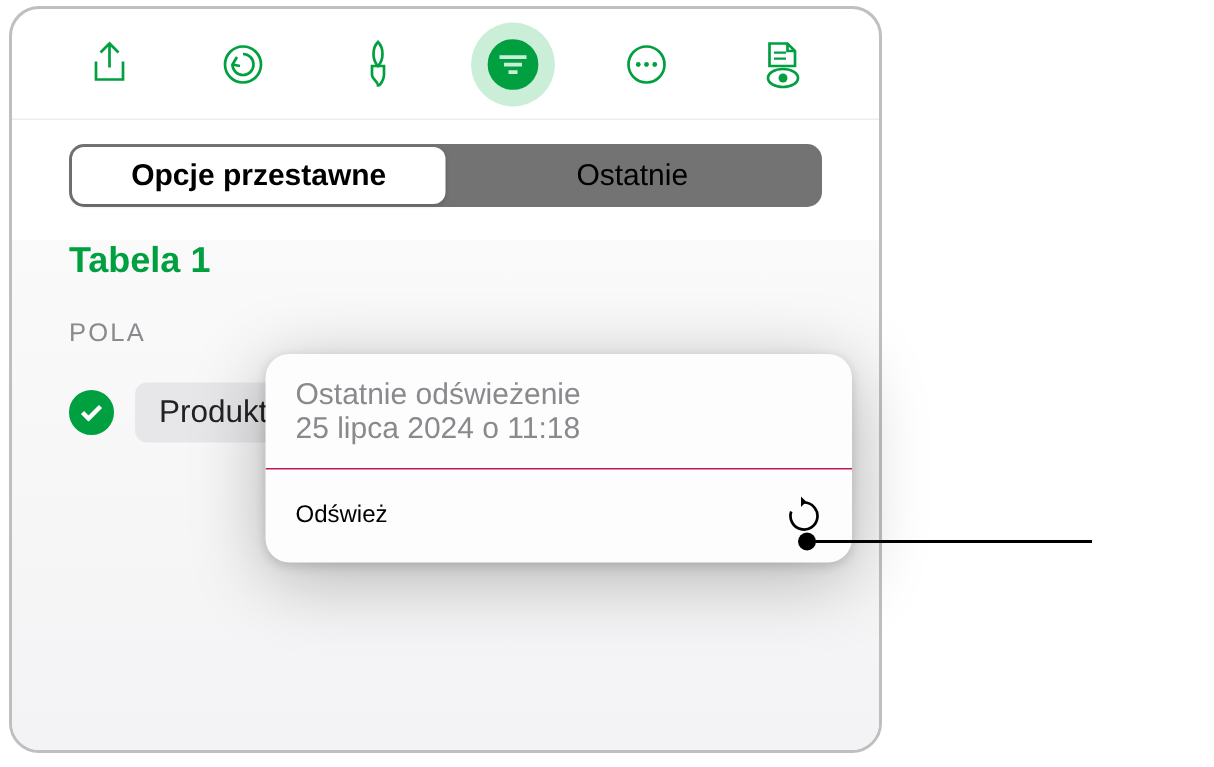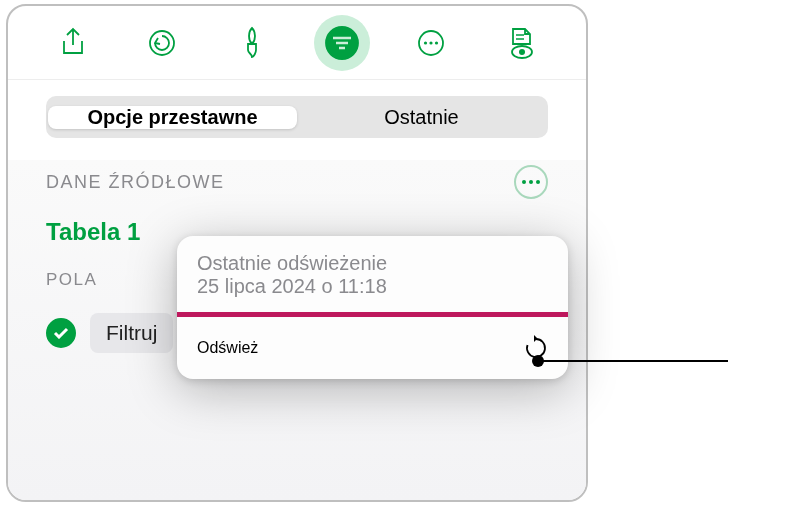--- a/index.html
+++ b/index.html
@@ -6,21 +6,21 @@
     body { width: 809px; height: 511px; background: #fff; position: relative; overflow: hidden; }
 
     .frame { position: absolute; left: 6px; top: 4px; width: 582px; height: 498px; border: 2px solid #bfbfbf; border-radius: 20px; overflow: hidden; background: #fff; }
 
     .toolbar { height: 74px; display: flex; align-items: center; justify-content: space-around; padding: 0 20px; border-bottom: 1px solid #ededed; }
     .ticon { width: 56px; height: 56px; display: flex; align-items: center; justify-content: center; border-radius: 50%; }
     .ticon svg { stroke: #00a041; fill: none; stroke-width: 1.8; }
     .ticon.active { background: #cbeed9; }
     .ticon.active .fillcirc { fill: #00a041; }
 
-    .segmented { margin: 16px 38px 22px; height: 42px; display: flex; background: #e5e5e5; border-radius: 10px; padding: 2px; align-items: center; }
+    .segmented { margin: 16px 38px 22px; height: 42px; display: flex; background: #737373; border-radius: 10px; padding: 2px; }
     .seg { flex: 1; display: flex; align-items: center; justify-content: center; font-size: 20px; color: #000; border-radius: 8px; cursor: pointer; }
     .seg.sel { background: #fff; box-shadow: 0 1px 3px rgba(0,0,0,0.15); font-weight: 600; }
 
     .panel-body { padding: 0 38px; background: linear-gradient(#fafafa, #f3f3f5); height: calc(100% - 74px - 80px); }
 
     .section-row { display: flex; align-items: center; justify-content: space-between; height: 44px; }
     .section-label { font-size: 18px; letter-spacing: 1.5px; color: #8a8a8e; }
     .more-btn { width: 34px; height: 34px; border: 2px solid #a9d8bc; border-radius: 50%; display: flex; align-items: center; justify-content: center; cursor: pointer; }
     .more-btn .dot { width: 4px; height: 4px; background: #00a041; border-radius: 50%; margin: 0 1.5px; }
 
@@ -28,21 +28,21 @@
 
     .fields-label { font-size: 17px; letter-spacing: 1.5px; color: #8a8a8e; margin-bottom: 18px; }
 
     .field-row { display: flex; align-items: center; height: 50px; gap: 14px; }
     .check { width: 30px; height: 30px; border-radius: 50%; border: 2.5px solid #c9c9cc; display: flex; align-items: center; justify-content: center; flex-shrink: 0; }
     .check.on { background: #00a041; border-color: #00a041; }
     .check.on svg { stroke: #fff; stroke-width: 3; fill: none; }
     .chip { background: #e7e7ea; border-radius: 8px; padding: 8px 16px; font-size: 21px; color: #222; }
 
     .popover { position: absolute; left: 177px; top: 236px; width: 391px; background: #fdfdfd; border-radius: 16px; box-shadow: 0 10px 50px rgba(0,0,0,0.28), 0 2px 8px rgba(0,0,0,0.15); overflow: hidden; }
-    .pop-top { padding: 16px 20px 14px; border-bottom: 5px solid #be185d; }
+    .pop-top { padding: 16px 20px 14px; border-bottom: 1px solid #be185d; }
     .pop-top .l1 { font-size: 20px; color: #8a8a8e; }
     .pop-top .l2 { font-size: 20px; color: #8a8a8e; }
     .pop-action { display: flex; align-items: center; justify-content: space-between; padding: 18px 20px; cursor: pointer; }
     .pop-action .lab { font-size: 16px; color: #000; }
     .pop-action svg { stroke: #000; fill: none; stroke-width: 1.8; }
 
     .leader { position: absolute; left: 538px; top: 360px; width: 190px; height: 2px; background: #000; }
     .leader::before { content: ""; position: absolute; left: -6px; top: -5px; width: 12px; height: 12px; background: #000; border-radius: 50%; }
   </style>
 </head>
@@ -94,40 +94,32 @@
     </div>
   </div>
 
   <div class="segmented">
     <div class="seg sel">Opcje przestawne</div>
     <div class="seg">Ostatnie</div>
   </div>
 
   <div class="panel-body">
 
-    <div class="section-row">
-      <div class="section-label">DANE ŹRÓDŁOWE</div>
-      <div class="more-btn">
-        <span class="dot"></span>
-          <span class="dot"></span>
-          <span class="dot"></span>
-      </div>
-    </div>
 
     <div class="table-name">Tabela 1</div>
 
     <div class="fields-label">POLA</div>
 
     <div class="field-row">
       <div class="check on">
         <svg width="16" height="12" viewBox="0 0 16 12">
             <path d="M2 6 L6 10 L14 2"></path>
           </svg>
       </div>
-      <div class="chip">Filtruj</div>
+      <div class="chip">Produkt</div>
     </div>
 
 
   </div>
 </div>
 
 <div class="popover">
   <div class="pop-top">
     <div class="l1">Ostatnie odświeżenie</div>
     <div class="l2">25 lipca 2024 o 11:18</div>

